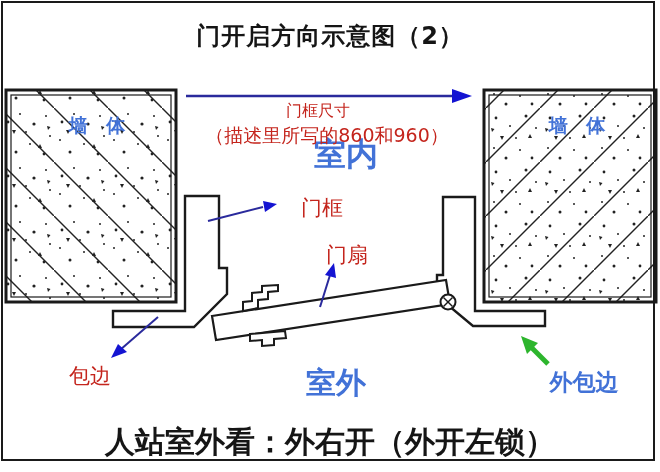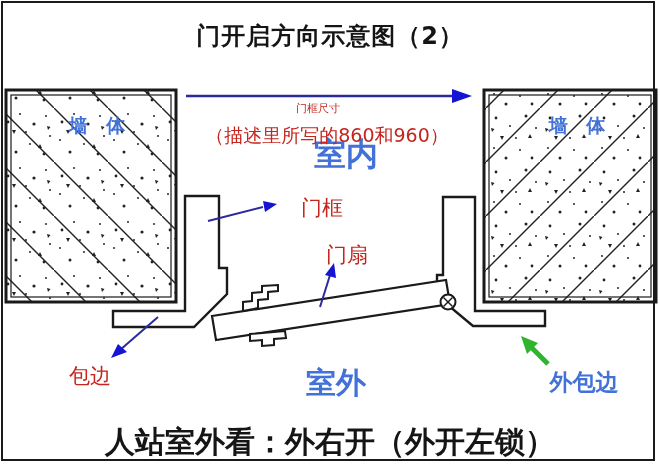--- a/index.html
+++ b/index.html
@@ -18,21 +18,21 @@
   }
   .caption{
     font-size:30px;font-weight:bold;color:#151515;letter-spacing:0px;
   }
   .blue{color:#4272d7;font-weight:bold;}
   .red{color:#c4251d;font-weight:normal;}
   .wall-label{font-size:19px;letter-spacing:6px;}
   .indoor{font-size:32px;z-index:1;}
   .outdoor{font-size:30px;}
   .outer-wrap{font-size:23px;}
-  .dim1{font-size:11px;z-index:2;}
+  .dim1{font-size:16px;z-index:2;}
   .dim2{font-size:19px;z-index:2;}
   .ptr-label{font-size:21px;z-index:2;}
   svg{position:absolute;left:0;top:0;z-index:0;}
 </style>
 </head>
 <body>
 
 <div id="stage">
 
   <svg width="660" height="472" viewBox="0 0 660 472">

